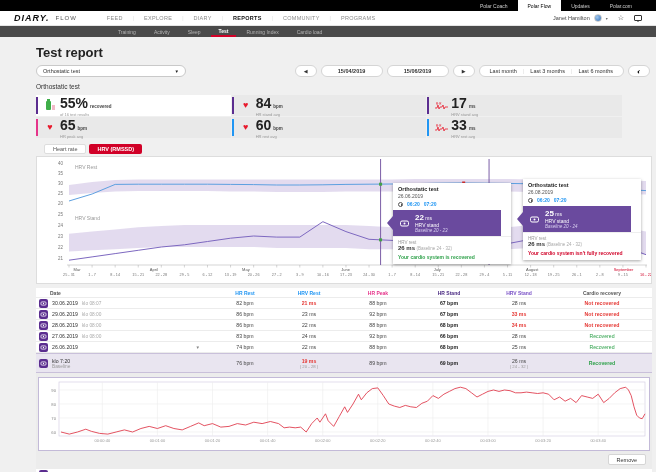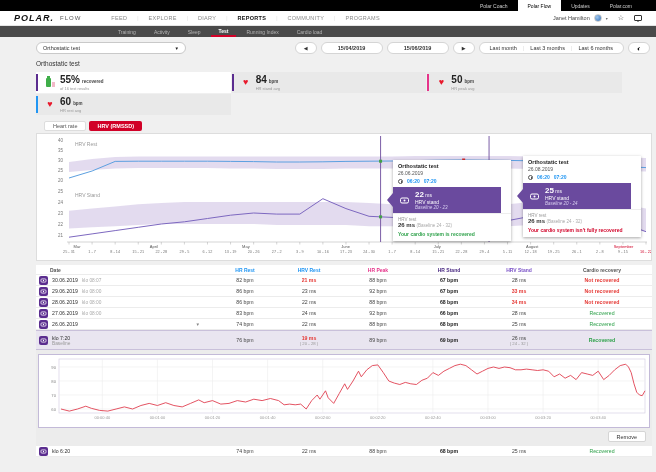--- a/index.html
+++ b/index.html
@@ -50,21 +50,21 @@
   .stats{display:grid;grid-template-columns:repeat(3,1fr);grid-auto-rows:21px;width:586px;gap:1px;}
   .stat{background:#e9e9e9;display:flex;align-items:center;padding-left:4px;position:relative;}
   .stat .bar{position:absolute;left:0;top:2px;bottom:2px;width:2px;}
   .stat.white{background:#fff;}
   .stat .sicon{width:20px;display:flex;justify-content:center;}
   .heart{color:#e8192c;font-size:9px;line-height:1;}
   .battery{display:flex;align-items:flex-end;gap:1px;}
   .battery .bgreen{width:5px;height:9px;background:#3fae49;border-radius:1px;position:relative;}
   .battery .bgreen::before{content:"";position:absolute;top:-2px;left:1px;width:3px;height:2px;background:#3fae49;}
   .battery .bpink{width:3px;height:5px;background:#f2b9c8;}
-  .stat .num{font-size:10px;font-weight:bold;color:#222;}
+  .stat .num{font-size:14px;font-weight:bold;color:#222;}
   .stat .unit{font-size:4.5px;color:#444;margin-left:2px;font-weight:bold;}
   .stat .txt .sub{font-size:4px;color:#999;margin-top:1px;}
   .statrow{display:flex;align-items:baseline;}
   
   .tabs{display:flex;gap:3px;margin:6px 0 2px 8px;}
   .tab{height:10px;display:flex;align-items:center;padding:0 8px;font-size:5.5px;border-radius:2px;}
   .tab.inactive{background:#fff;color:#555;border:1px solid #ddd;}
   .tab.active{background:#d10027;color:#fff;font-weight:bold;}
   
   .chart-card{position:relative;width:616px;background:#fff;border:1px solid #ddd;}
@@ -120,21 +120,21 @@
 <body>
 
 <div class="topbar">
   <div class="tlink">Polar Coach</div>
   <div class="tlink active">Polar Flow</div>
   <div class="tlink">Updates</div>
   <div class="tlink">Polar.com</div>
 </div>
 
 <div class="nav">
-  <span class="logo">POLAR.</span>
+  <span class="logo">DIARY.</span>
   <span class="logo-sub">FLOW</span>
   <div class="nav-items">
     <span class="nav-item">FEED</span>
       <span class="nav-sep">|</span>
     <span class="nav-item">EXPLORE</span>
       <span class="nav-sep">|</span>
     <span class="nav-item">DIARY</span>
       <span class="nav-sep">|</span>
     <span class="nav-item active">REPORTS</span>
       <span class="nav-sep">|</span>
@@ -154,20 +154,21 @@
 <div class="subnav">
   <div class="sub-item">Training</div>
   <div class="sub-item">Activity</div>
   <div class="sub-item">Sleep</div>
   <div class="sub-item active">Test</div>
   <div class="sub-item">Running Index</div>
   <div class="sub-item">Cardio load</div>
 </div>
 
 <div class="content">
+  <h1>Test report</h1>
 
   <div class="controls">
     <div class="select">
       <span>Orthostatic test</span>
       <span class="dd">▼</span>
     </div>
     <div class="ctr-right">
       <div class="btn arrow">◀</div>
       <div class="btn datebox">15/04/2019</div>
       <div class="btn datebox">15/06/2019</div>
@@ -209,39 +210,71 @@
       <span class="sicon heart">♥</span>
       <span class="txt">
           <span class="statrow">
             <span class="num">84</span>
             <span class="unit">bpm</span>
           </span>
       <div class="sub">HR stand avg</div>
         </span>
     </div>
     <div class="stat">
+      <span class="bar" style="background:#5b2d8f"></span>
+      <span class="sicon">
+          <svg width="13" height="9" viewBox="0 0 13 9">
+            <text x="1" y="3.5" font-size="3" fill="#e8192c">R·R</text>
+            <polyline points="0,7 2,7 3,4 4,8 5,6 7,6 8,4 9,8 10,6 13,6" fill="none" stroke="#e8192c" stroke-width="0.8"></polyline>
+          </svg>
+        </span>
+      <span class="txt">
+          <span class="statrow">
+            <span class="num">17</span>
+            <span class="unit">ms</span>
+          </span>
+      <div class="sub">HRV stand avg</div>
+        </span>
+    </div>
+    <div class="stat">
       <span class="bar" style="background:#e5348a"></span>
       <span class="sicon heart">♥</span>
       <span class="txt">
           <span class="statrow">
-            <span class="num">50</span>
+            <span class="num">65</span>
             <span class="unit">bpm</span>
           </span>
       <div class="sub">HR peak avg</div>
         </span>
     </div>
     <div class="stat">
       <span class="bar" style="background:#2196f3"></span>
       <span class="sicon heart">♥</span>
       <span class="txt">
           <span class="statrow">
             <span class="num">60</span>
             <span class="unit">bpm</span>
           </span>
       <div class="sub">HR rest avg</div>
+        </span>
+    </div>
+    <div class="stat">
+      <span class="bar" style="background:#2196f3"></span>
+      <span class="sicon">
+          <svg width="13" height="9" viewBox="0 0 13 9">
+            <text x="1" y="3.5" font-size="3" fill="#e8192c">R·R</text>
+            <polyline points="0,7 2,7 3,4 4,8 5,6 7,6 8,4 9,8 10,6 13,6" fill="none" stroke="#e8192c" stroke-width="0.8"></polyline>
+          </svg>
+        </span>
+      <span class="txt">
+          <span class="statrow">
+            <span class="num">33</span>
+            <span class="unit">ms</span>
+          </span>
+      <div class="sub">HRV rest avg</div>
         </span>
     </div>
   </div>
 
   <div class="tabs">
     <div class="tab inactive">Heart rate</div>
     <div class="tab active">HRV (RMSSD)</div>
   </div>
 
   <div class="chart-card">

